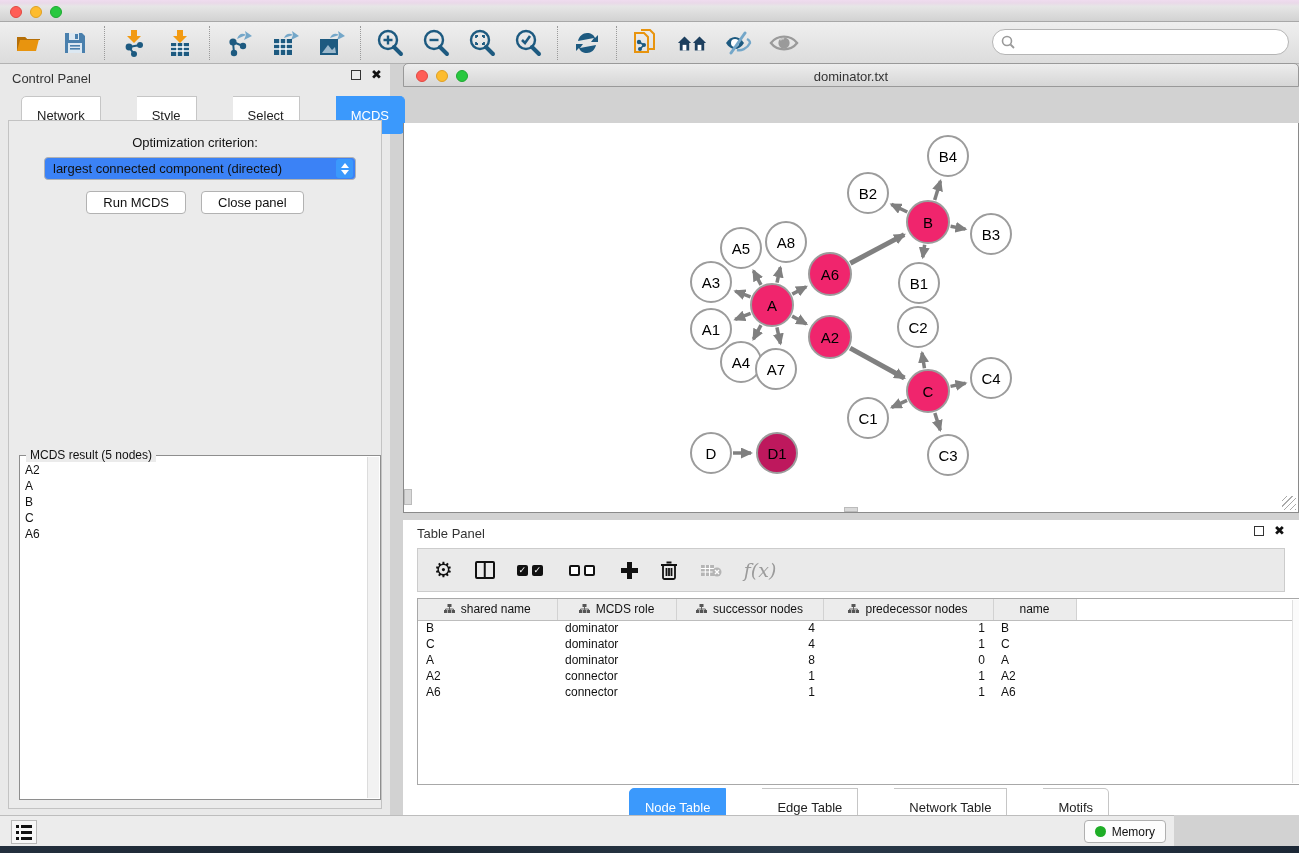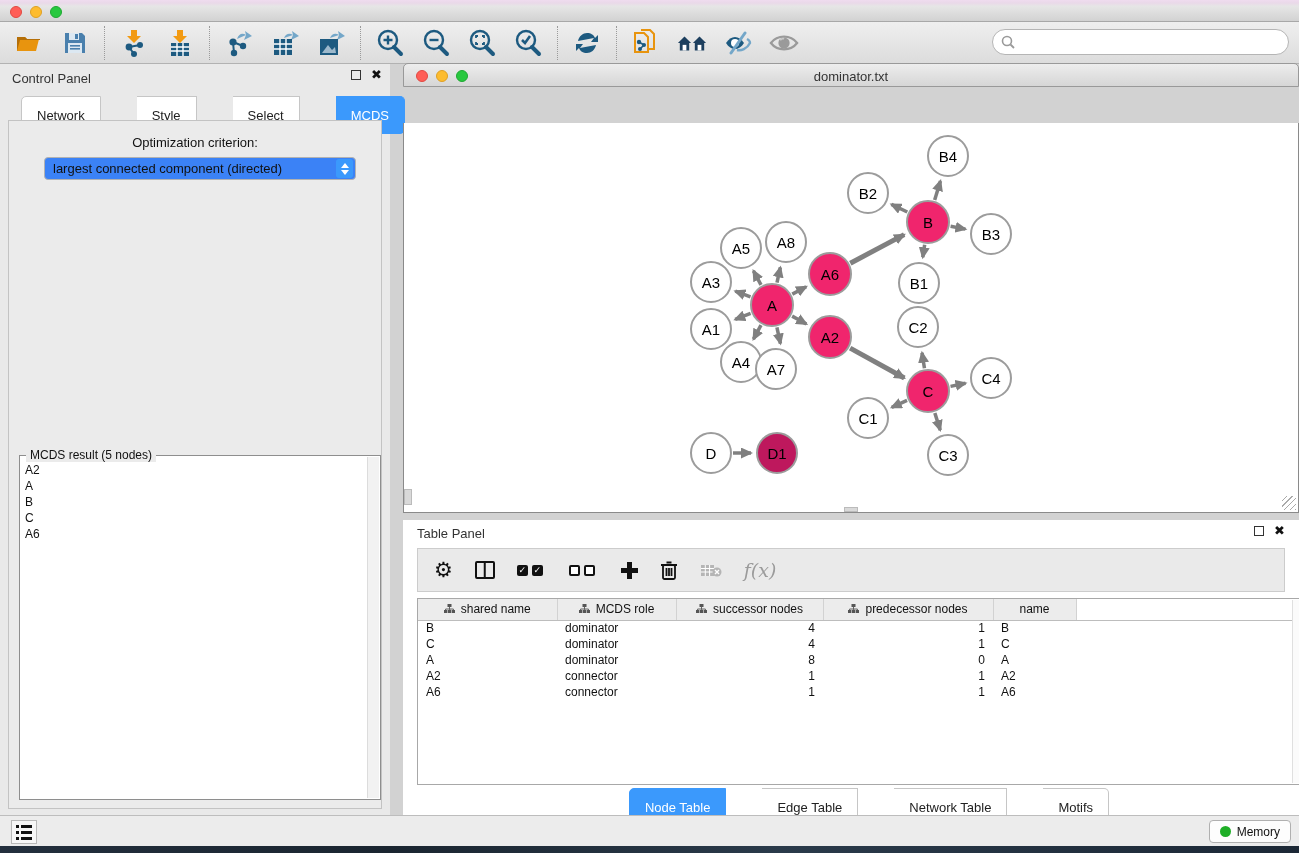--- a/index.html
+++ b/index.html
@@ -107,21 +107,21 @@
     font-size:12px; font-weight:normal; color:#111; text-align:center; }
   .data-table th.no-border { border-right:none; background:#fff; }
   .data-table td { height:16px; font-size:12px; color:#111; padding:0 8px; white-space:nowrap; }
   .td-right { text-align:right; }
   .table-scroll { position:absolute; right:1px; top:1px; bottom:1px; width:11px; background:#fbfbfb; border-left:1px solid #e0e0e0; }
   .tree-ico { display:inline-block; vertical-align:-1px; margin-right:6px; }
 
   .tp-tabs { position:absolute; left:0; right:0; top:268px; display:flex; justify-content:center; }
 
   
-  .statusbar { position:absolute; left:0; top:815px; width:1299px; height:31px; background:#ececec; border-top:1px solid #bdbdbd; }
+  .statusbar { position:absolute; left:0; top:815px; width:1174px; height:31px; background:#ececec; border-top:1px solid #bdbdbd; }
   .list-btn { position:absolute; left:11px; top:4px; width:26px; height:24px; background:#f7f7f7;
     border:1px solid #b9b9b9; display:flex; flex-direction:column; justify-content:center; gap:3px; padding:0 4px; }
   .list-line { height:3px; background:#111; position:relative; margin-left:5px; }
   .list-line::before { content:""; position:absolute; left:-5px; top:0; width:3px; height:3px; background:#111; }
   .memory-btn { position:absolute; right:8px; top:4px; height:23px; background:#fdfdfd; border:1px solid #b0b0b0;
     border-radius:4px; display:flex; align-items:center; gap:6px; padding:0 10px; font-size:12px; color:#111; }
   .mem-dot { width:11px; height:11px; border-radius:50%; background:#1fae27; }
   .bottom-strip { position:absolute; left:0; top:846px; width:1299px; height:7px;
     background:linear-gradient(90deg,#232f3d,#1a2530 30%,#2a3a4a 60%,#1c2836); }
 </style>
@@ -300,20 +300,24 @@
     </div>
   </div>
   <div class="cp-inner">
     <div class="opt-label">Optimization criterion:</div>
     <div class="criterion">
       <span class="crit-text">largest connected component (directed)</span>
       <span class="stepper">
         <span class="tri-up"></span>
           <span class="tri-dn"></span>
       </span>
+    </div>
+    <div class="cp-buttons">
+      <div class="btn">Run MCDS</div>
+      <div class="btn">Close panel</div>
     </div>
     <div class="result-box">
       <div class="result-title">MCDS result (5 nodes)</div>
       <div class="result-list" id="result-list">
           <div class="result-item">A2</div>
           <div class="result-item">A</div>
           <div class="result-item">B</div>
           <div class="result-item">C</div>
           <div class="result-item">A6</div>
         </div>

